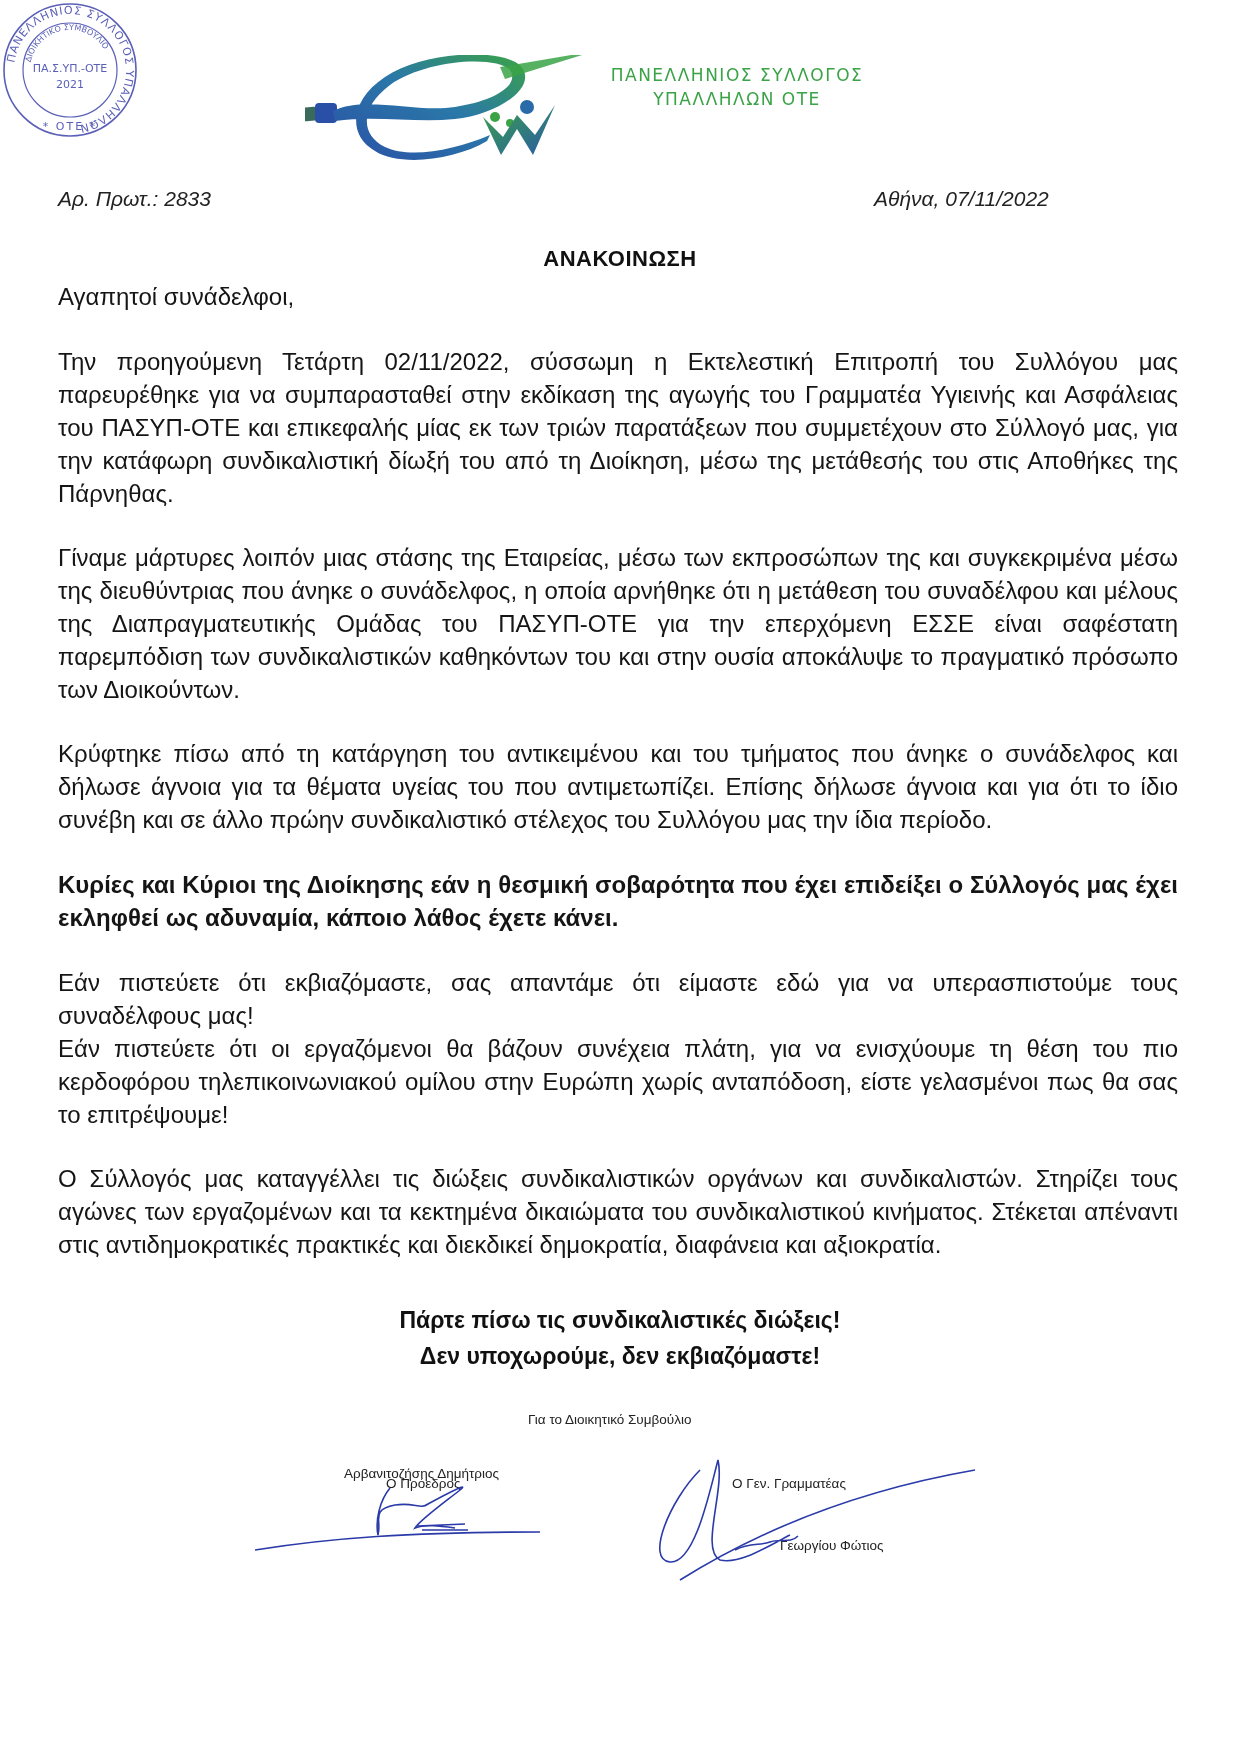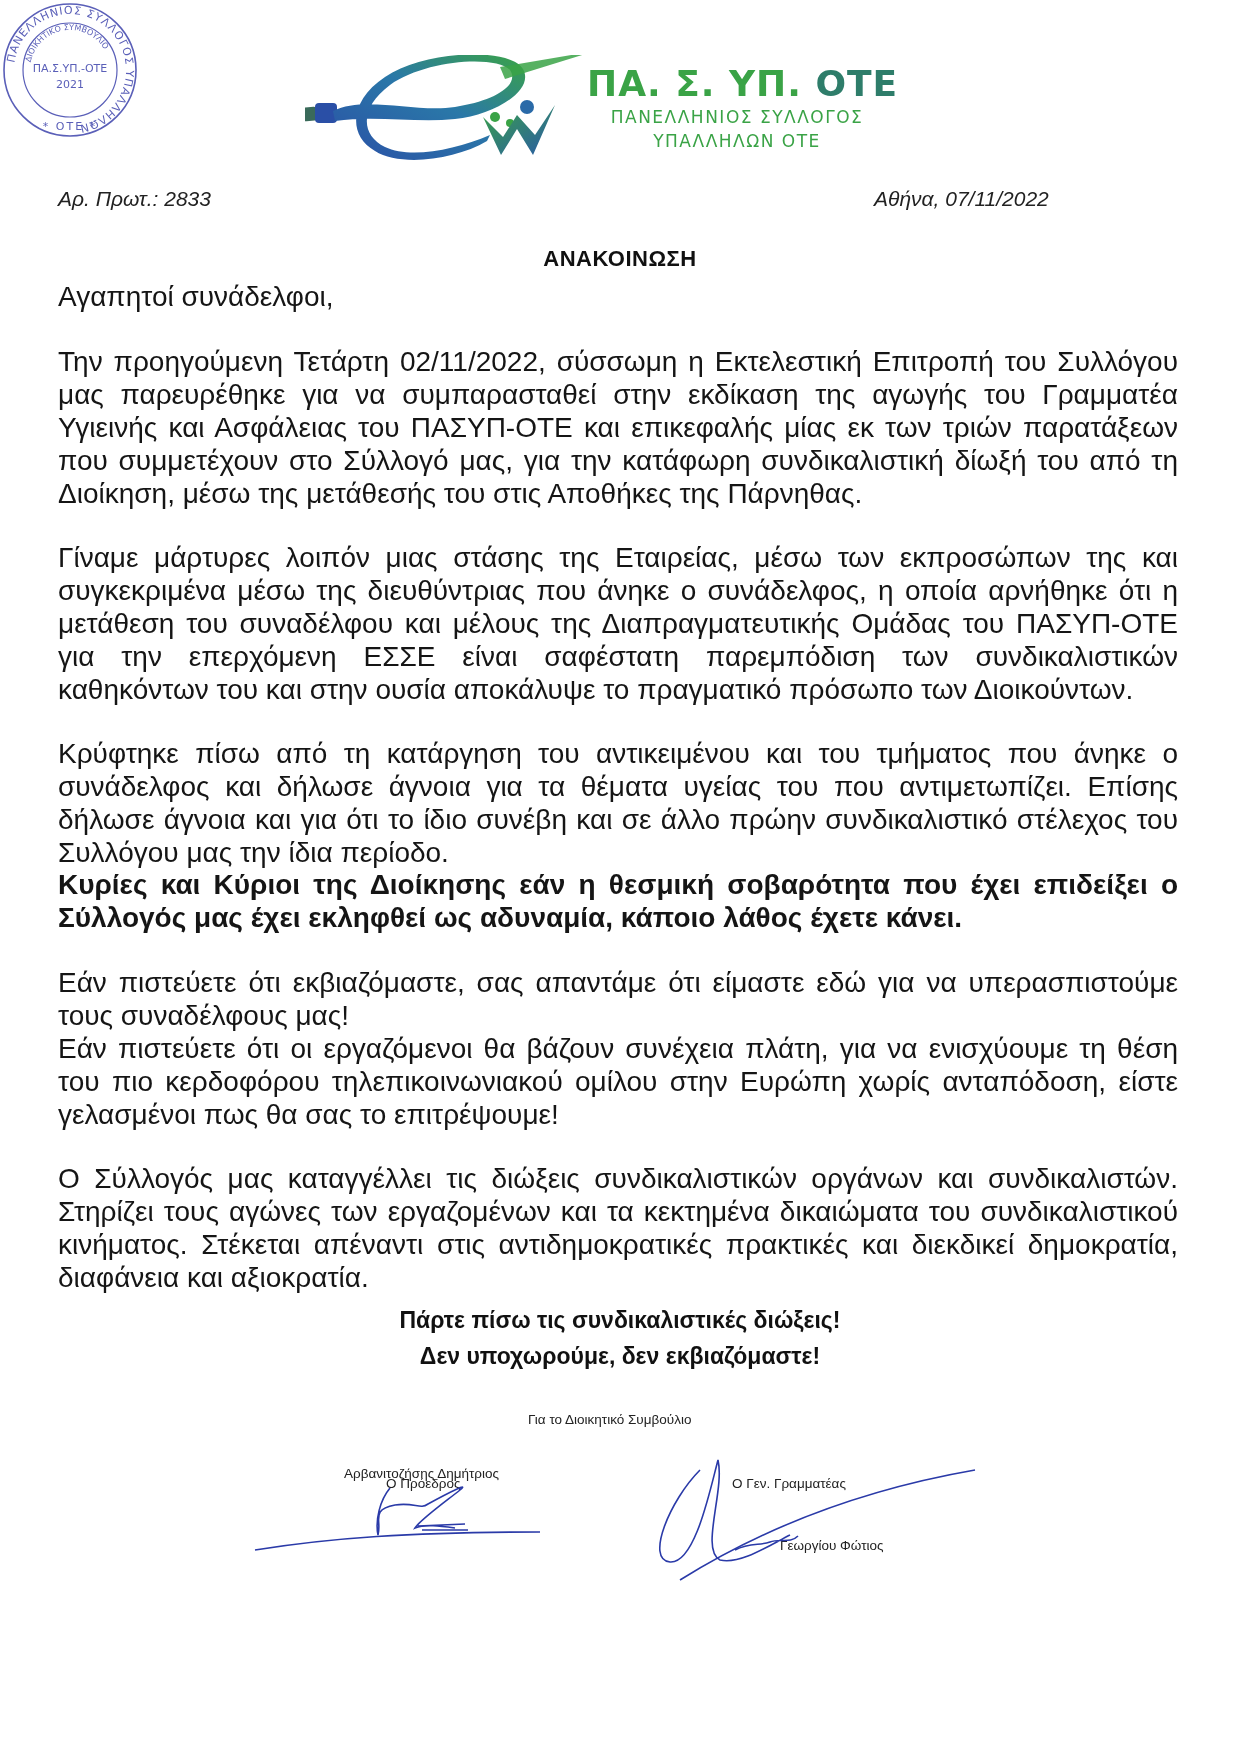--- a/index.html
+++ b/index.html
@@ -18,21 +18,21 @@
                  letter-spacing:1.5px; line-height:24px; white-space:nowrap; }
 
   
   .meta { position:absolute; top:187px; font-style:italic; font-size:21px; color:#222; }
   .meta.left { left:58px; }
   .meta.right { left:874px; }
 
   .title { position:absolute; top:246px; left:0; width:1240px; text-align:center;
            font-weight:bold; font-size:22px; letter-spacing:0.5px; }
 
-  .body { position:absolute; left:58px; width:1120px; font-size:28px; line-height:33px; color:#151515; }
+  .body { position:absolute; left:58px; width:1120px; font-size:24px; line-height:33px; color:#151515; }
   .body p { margin:0; text-align:justify; }
   .greet { top:280px; }
   .p1 { top:345px; }
   .p2 { top:541px; }
   .p3 { top:737px; }
   .p4 { top:868px; font-weight:bold; }
   .p5 { top:966px; }
   .p6 { top:1162px; }
 
   .slogan { position:absolute; left:0; width:1240px; text-align:center; font-weight:bold;
@@ -66,21 +66,20 @@
 
       <path d="M28 56 C 60 40, 110 58, 150 52 C 190 46, 215 30, 205 15 C 190 0, 120 5, 85 30 C 55 52, 55 80, 80 92 C 105 104, 150 95, 185 80 L 182 86 C 150 105, 95 112, 70 96 C 42 80, 45 45, 80 22 C 120 -5, 205 -8, 218 14 C 230 35, 190 60, 150 64 C 110 68, 70 60, 30 66 Z" fill="url(#gE)"></path>
       <path d="M195 12 L 290 -4 L 200 24 Z" fill="#3aa346" opacity="0.85"></path>
 
       <circle cx="190" cy="62" r="5" fill="#3aa346"></circle>
       <circle cx="205" cy="68" r="4" fill="#3aa346"></circle>
       <circle cx="222" cy="52" r="7" fill="#2a6aa8"></circle>
       <path d="M178 62 L 196 100 L 212 74 L 228 100 L 250 50 L 230 80 L 212 60 L 198 82 Z" fill="url(#gP)"></path>
     </svg>
     <div class="org">
-      <div class="abbr"><span>ΠΑ. Σ. ΥΠ.</span> <span class="last">ΟΤΕ</span></div>
       <div class="full1">ΠΑΝΕΛΛΗΝΙΟΣ ΣΥΛΛΟΓΟΣ</div>
       <div class="full2">ΥΠΑΛΛΗΛΩΝ ΟΤΕ</div>
     </div>
   </div>
 
   <div class="meta left">Αρ. Πρωτ.: 2833</div>
   <div class="meta right">Αθήνα, 07/11/2022</div>
 
   <div class="title">ΑΝΑΚΟΙΝΩΣΗ</div>
 

